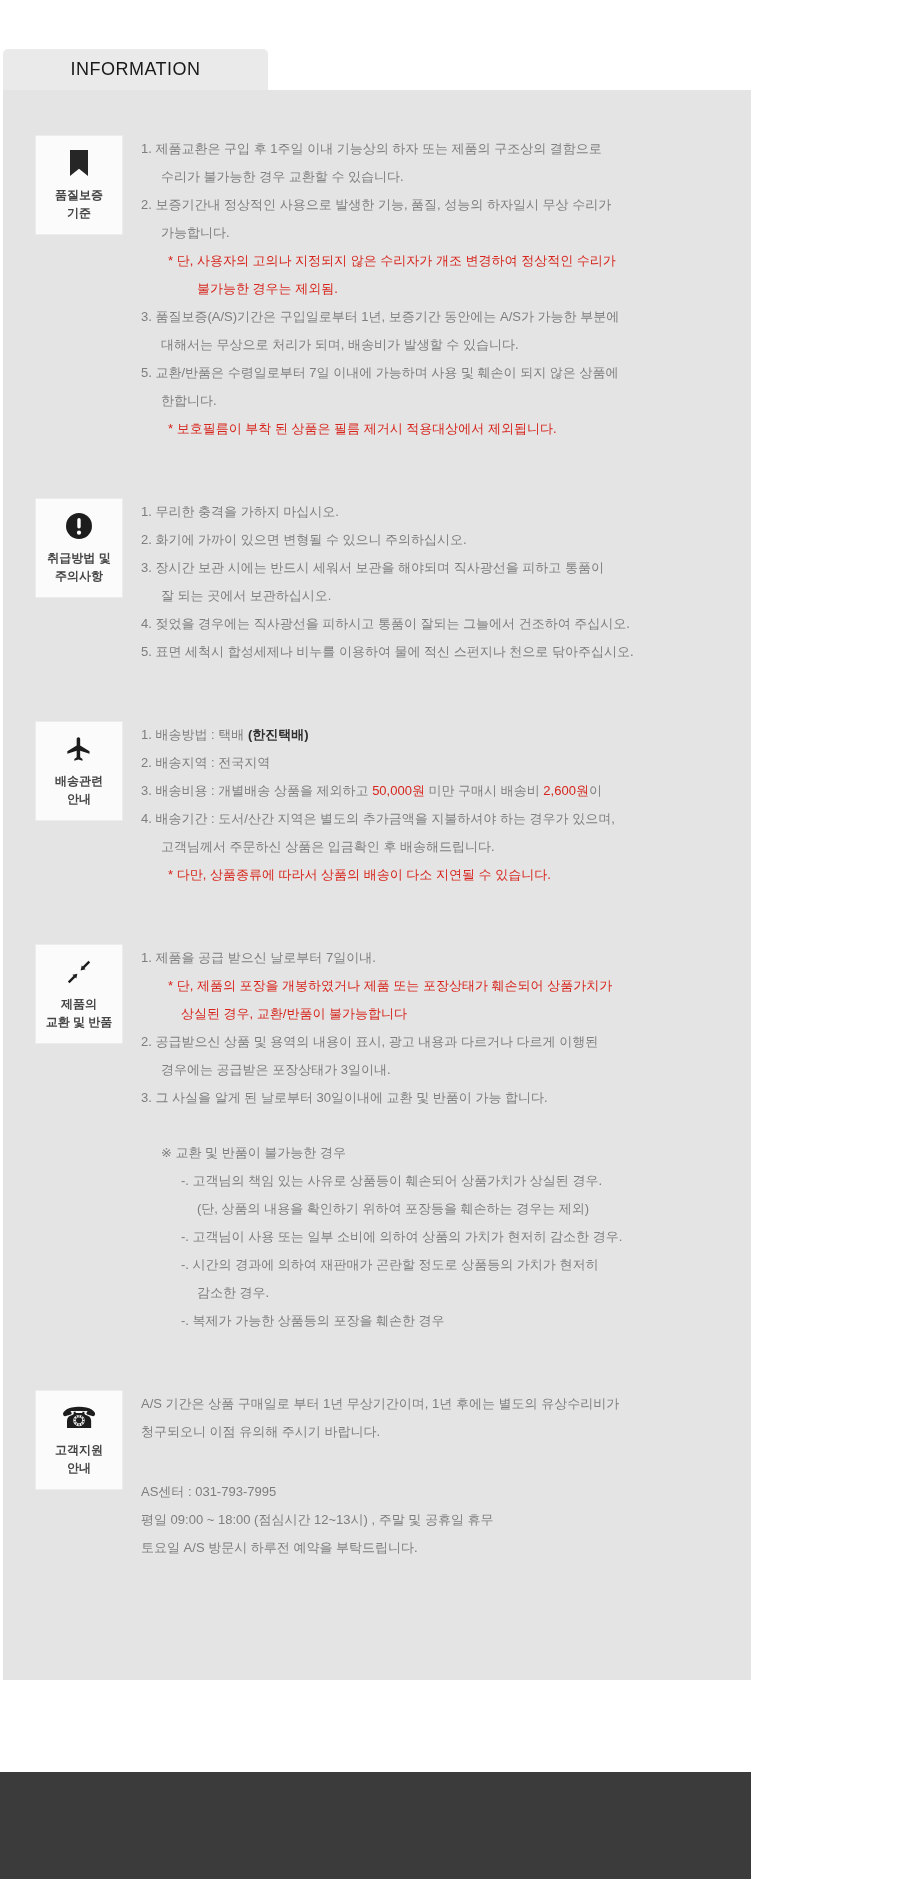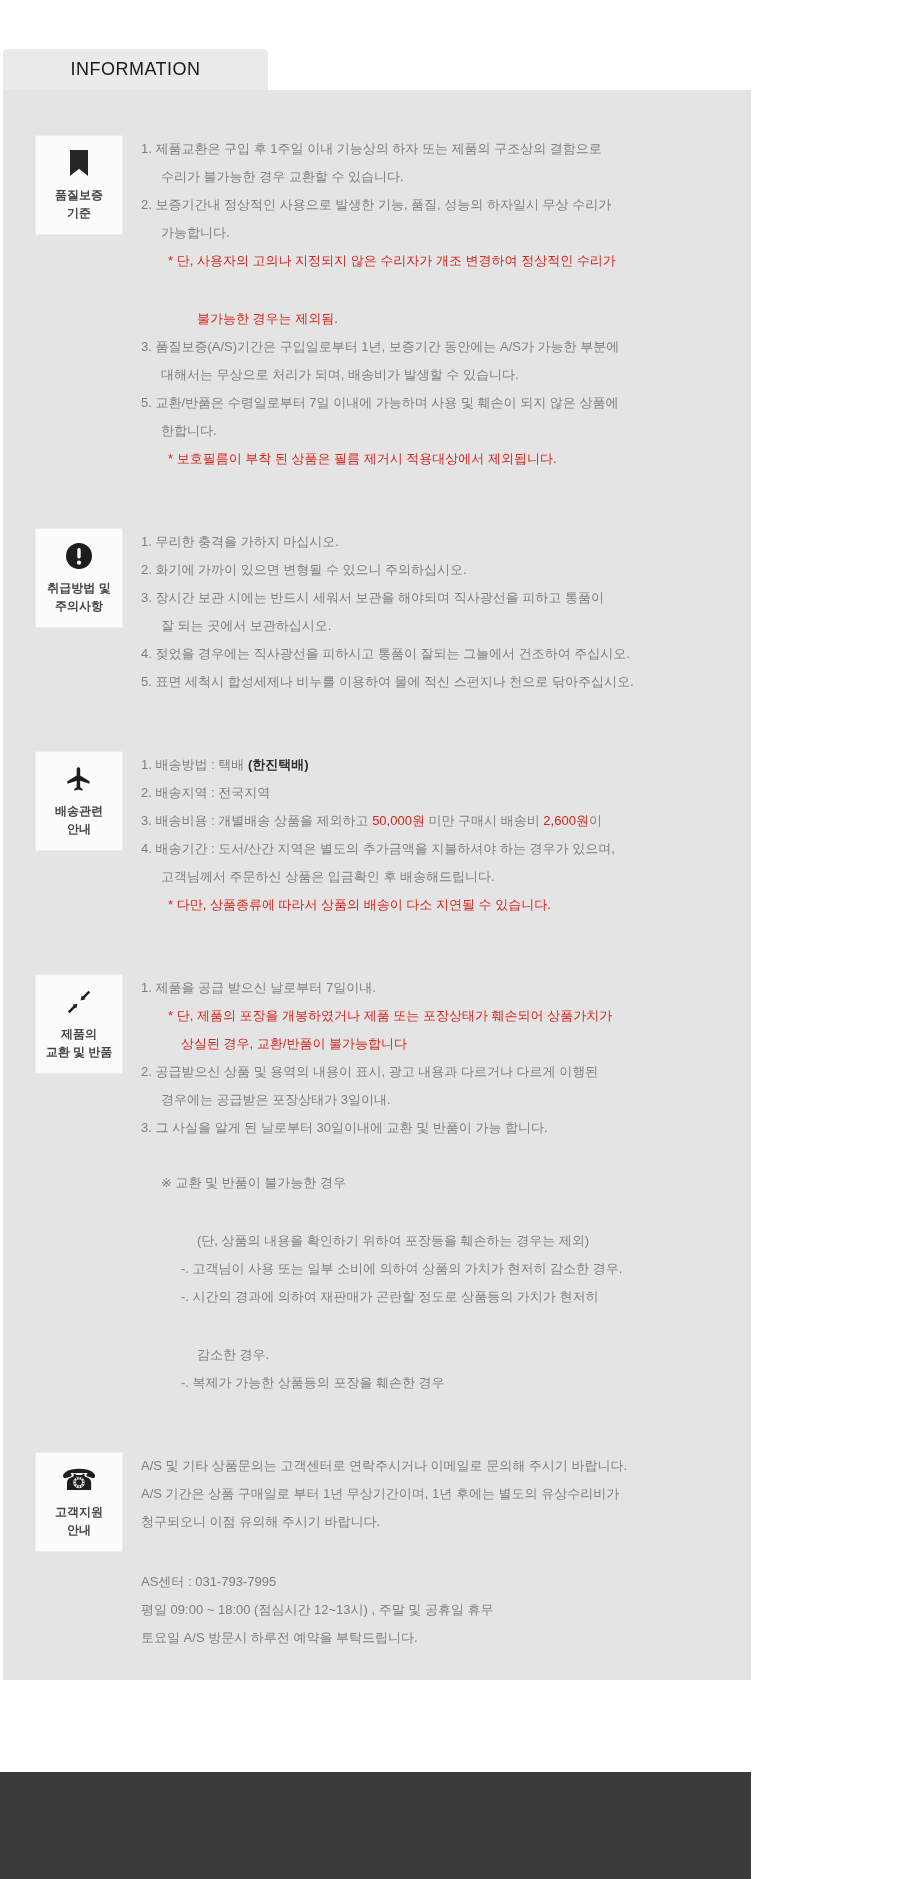--- a/index.html
+++ b/index.html
@@ -24,21 +24,21 @@
   }
   .icon{display:flex;align-items:center;justify-content:center;height:30px;}
   .icon .glyph{font-size:29px;line-height:1;color:#1d1d1d;font-family:"DejaVu Sans",sans-serif;}
   .icon-label{font-size:12px;color:#454545;text-align:center;line-height:1.45;}
   .text-col{margin-left:18px;min-width:600px;}
   .line{font-size:13px;line-height:28px;white-space:nowrap;}
   .ind0{padding-left:0;}
   .ind1{padding-left:20px;}
   .ind2{padding-left:27px;}
   .ind3{padding-left:40px;}
-  .ind4{padding-left:56px;margin-top:30px;}
+  .ind4{padding-left:56px;}
   .c-g{color:var(--body-gray,#7e7e7e);}
   .c-r{color:var(--red,#d6251c);}
   .c-b{color:var(--dark,#2e2e2e);font-weight:bold;}
   .gap-spacer{width:1px;}
   .footer{margin-top:92px;width:751px;height:107px;background:#3b3b3b;}
 </style>
 </head>
 <body>
 
 <div class="tab">INFORMATION</div>
@@ -131,39 +131,39 @@
       </div>
       <div class="text-col">
         <div class="line ind0"><span class="seg c-g">1. 제품을 공급 받으신 날로부터 7일이내.</span></div>
         <div class="line ind2"><span class="seg c-r">* 단, 제품의 포장을 개봉하였거나 제품 또는 포장상태가 훼손되어 상품가치가</span></div>
         <div class="line ind3"><span class="seg c-r">상실된 경우, 교환/반품이 불가능합니다</span></div>
         <div class="line ind0"><span class="seg c-g">2. 공급받으신 상품 및 용역의 내용이 표시, 광고 내용과 다르거나 다르게 이행된</span></div>
         <div class="line ind1"><span class="seg c-g">경우에는 공급받은 포장상태가 3일이내.</span></div>
         <div class="line ind0"><span class="seg c-g">3. 그 사실을 알게 된 날로부터 30일이내에 교환 및 반품이 가능 합니다.</span></div>
         <div class="gap-spacer" style="height: 27px;"></div>
         <div class="line ind1"><span class="seg c-g">※ 교환 및 반품이 불가능한 경우</span></div>
+        <div class="line ind3"><span class="seg c-g">-. 고객님의 책임 있는 사유로 상품등이 훼손되어 상품가치가 상실된 경우.</span></div>
         <div class="line ind4"><span class="seg c-g">(단, 상품의 내용을 확인하기 위하여 포장등을 훼손하는 경우는 제외)</span></div>
         <div class="line ind3"><span class="seg c-g">-. 고객님이 사용 또는 일부 소비에 의하여 상품의 가치가 현저히 감소한 경우.</span></div>
         <div class="line ind3"><span class="seg c-g">-. 시간의 경과에 의하여 재판매가 곤란할 정도로 상품등의 가치가 현저히</span></div>
         <div class="line ind4"><span class="seg c-g">감소한 경우.</span></div>
         <div class="line ind3"><span class="seg c-g">-. 복제가 가능한 상품등의 포장을 훼손한 경우</span></div>
       </div>
     </div>
     <div class="section">
       <div class="icon-box">
         <div class="icon">
           <span class="glyph">☎</span>
         </div>
         <div class="icon-label">
           <div>고객지원</div>
           <div>안내</div>
         </div>
       </div>
       <div class="text-col">
-        <div class="line ind0"><span class="seg c-g">A/S 및 기타 상품문의는 고객센터로 연락주시거나 이메일로 문의해 주시기 바랍니다.</span></div>
         <div class="line ind0"><span class="seg c-g">A/S 기간은 상품 구매일로 부터 1년 무상기간이며, 1년 후에는 별도의 유상수리비가</span></div>
         <div class="line ind0"><span class="seg c-g">청구되오니 이점 유의해 주시기 바랍니다.</span></div>
         <div class="gap-spacer" style="height: 32px;"></div>
         <div class="line ind0"><span class="seg c-g">AS센터 : 031-793-7995</span></div>
         <div class="line ind0"><span class="seg c-g">평일 09:00 ~ 18:00 (점심시간 12~13시) , 주말 및 공휴일 휴무</span></div>
         <div class="line ind0"><span class="seg c-g">토요일 A/S 방문시 하루전 예약을 부탁드립니다.</span></div>
       </div>
     </div>
   </div>
 <div class="footer"></div>

